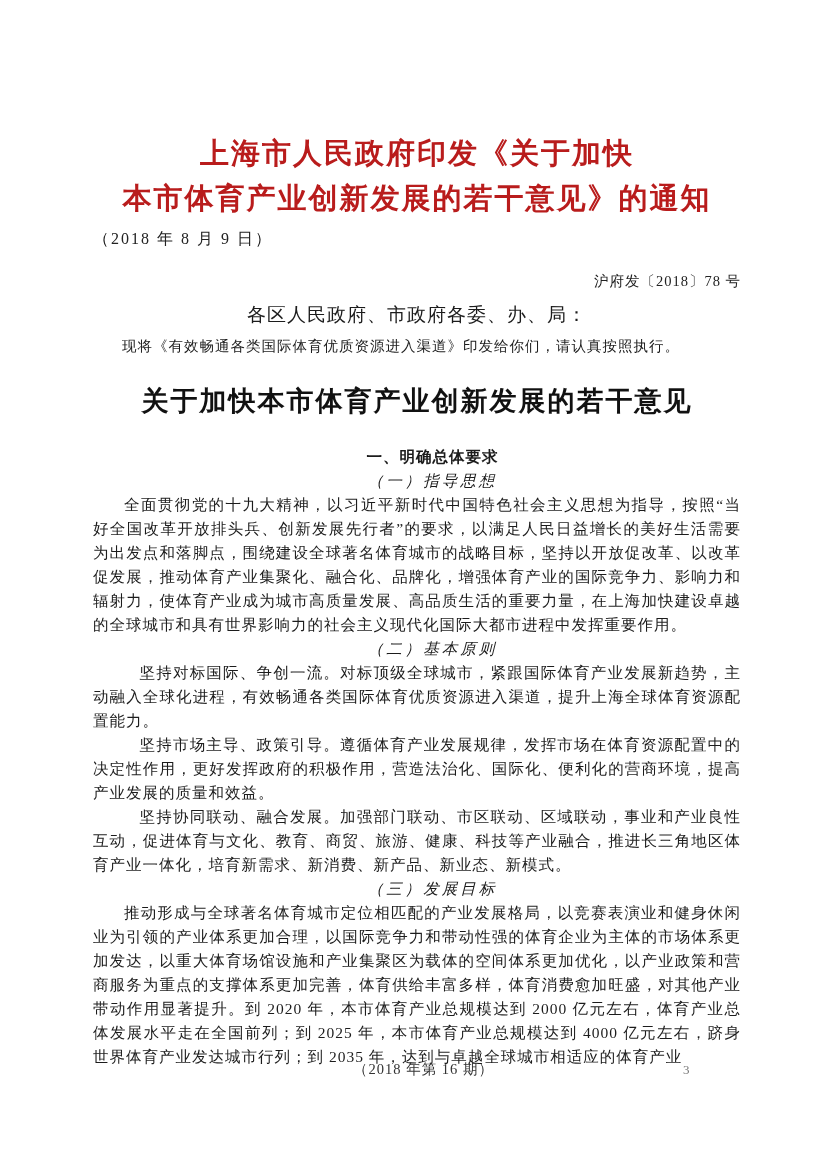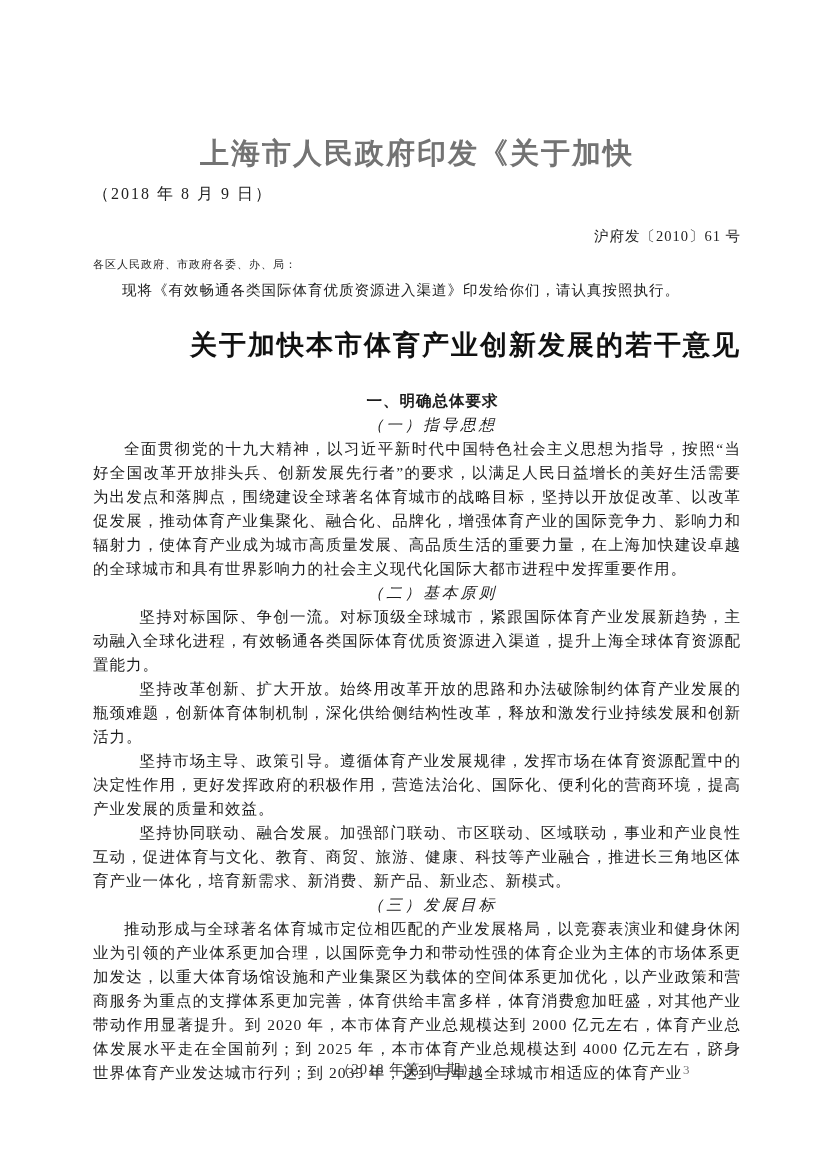--- a/index.html
+++ b/index.html
@@ -25,50 +25,51 @@
     width: 648px;
   }
   .doc-title {
     margin-top: 131px;
     text-align: center;
     font-family: "DejaVu Sans", "Liberation Sans", sans-serif;
     font-weight: bold;
     font-size: 29px;
     line-height: 45px;
     letter-spacing: 2px;
-    color: #737373;
+    color: #b91c1c;
   }
   .date-line {
     margin-top: 8px;
     text-align: left;
     font-size: 16px;
     letter-spacing: 2px;
     color: #222;
   }
   .doc-number {
     margin-top: 22px;
     text-align: right;
     font-size: 14.5px;
     letter-spacing: 1px;
     color: #222;
   }
   .salutation {
     margin-top: 11px;
-    font-size: 11px;
+    font-size: 19px;
     letter-spacing: 1px;
+    text-align: center;
   }
   .notice-line {
     margin-top: 9px;
     font-size: 14.5px;
     letter-spacing: 1px;
     text-indent: 2em;
   }
   .section-title {
     margin-top: 27px;
-    text-align: right;
+    text-align: center;
     font-family: "DejaVu Sans", "Liberation Sans", sans-serif;
     font-weight: bold;
     font-size: 27px;
     letter-spacing: 2px;
     color: #111;
   }
   .body-block {
     margin-top: 26px;
     font-size: 15.5px;
     line-height: 24px;
@@ -87,21 +88,21 @@
     font-weight: bold;
     text-align: center;
   }
   .para.head-kai {
     font-style: italic;
     letter-spacing: 3px;
     text-align: center;
   }
   .footer-issue {
     position: absolute;
-    left: 336px;
+    left: 353px;
     top: 1060px;
     font-size: 14.5px;
     letter-spacing: 1px;
     color: #333;
   }
   .page-number {
     position: absolute;
     left: 683px;
     top: 1062px;
     font-size: 13px;
@@ -109,39 +110,39 @@
   }
 </style>
 </head>
 <body>
 
 <div class="page">
   <div class="content">
 
     <div class="doc-title">
       <div>上海市人民政府印发《关于加快</div>
+      <div>本市体育产业创新发展的若干意见》的通知</div>
     </div>
 
     <div class="date-line">（2018 年 8 月 9 日）</div>
 
-    <div class="doc-number">沪府发〔2010〕61 号</div>
+    <div class="doc-number">沪府发〔2018〕78 号</div>
 
     <div class="salutation">各区人民政府、市政府各委、办、局：</div>
 
     <div class="notice-line">现将《有效畅通各类国际体育优质资源进入渠道》印发给你们，请认真按照执行。</div>
 
     <div class="section-title">关于加快本市体育产业创新发展的若干意见</div>
 
     <div class="body-block">
         <p class="para head-bold">一、明确总体要求</p>
         <p class="para head-kai">（一）指导思想</p>
         <p class="para body">全面贯彻党的十九大精神，以习近平新时代中国特色社会主义思想为指导，按照“当好全国改革开放排头兵、创新发展先行者”的要求，以满足人民日益增长的美好生活需要为出发点和落脚点，围绕建设全球著名体育城市的战略目标，坚持以开放促改革、以改革促发展，推动体育产业集聚化、融合化、品牌化，增强体育产业的国际竞争力、影响力和辐射力，使体育产业成为城市高质量发展、高品质生活的重要力量，在上海加快建设卓越的全球城市和具有世界影响力的社会主义现代化国际大都市进程中发挥重要作用。</p>
         <p class="para head-kai">（二）基本原则</p>
         <p class="para body-deep">坚持对标国际、争创一流。对标顶级全球城市，紧跟国际体育产业发展新趋势，主动融入全球化进程，有效畅通各类国际体育优质资源进入渠道，提升上海全球体育资源配置能力。</p>
-        <p class="para body-deep">坚持改革创新、扩大开放。始终用改革开放的思路和办法破除制约体育产业发展的瓶颈难题，创新体育体制机制，深化供给侧结构性改革，释放和激发行业持续发展和创新活力。</p>
         <p class="para body-deep">坚持市场主导、政策引导。遵循体育产业发展规律，发挥市场在体育资源配置中的决定性作用，更好发挥政府的积极作用，营造法治化、国际化、便利化的营商环境，提高产业发展的质量和效益。</p>
         <p class="para body-deep">坚持协同联动、融合发展。加强部门联动、市区联动、区域联动，事业和产业良性互动，促进体育与文化、教育、商贸、旅游、健康、科技等产业融合，推进长三角地区体育产业一体化，培育新需求、新消费、新产品、新业态、新模式。</p>
         <p class="para head-kai">（三）发展目标</p>
         <p class="para body">推动形成与全球著名体育城市定位相匹配的产业发展格局，以竞赛表演业和健身休闲业为引领的产业体系更加合理，以国际竞争力和带动性强的体育企业为主体的市场体系更加发达，以重大体育场馆设施和产业集聚区为载体的空间体系更加优化，以产业政策和营商服务为重点的支撑体系更加完善，体育供给丰富多样，体育消费愈加旺盛，对其他产业带动作用显著提升。到 2020 年，本市体育产业总规模达到 2000 亿元左右，体育产业总体发展水平走在全国前列；到 2025 年，本市体育产业总规模达到 4000 亿元左右，跻身世界体育产业发达城市行列；到 2035 年，达到与卓越全球城市相适应的体育产业</p>
       </div>
 
   </div>
 
   <div class="footer-issue">（2018 年第 16 期）</div>
   <div class="page-number">3</div>

